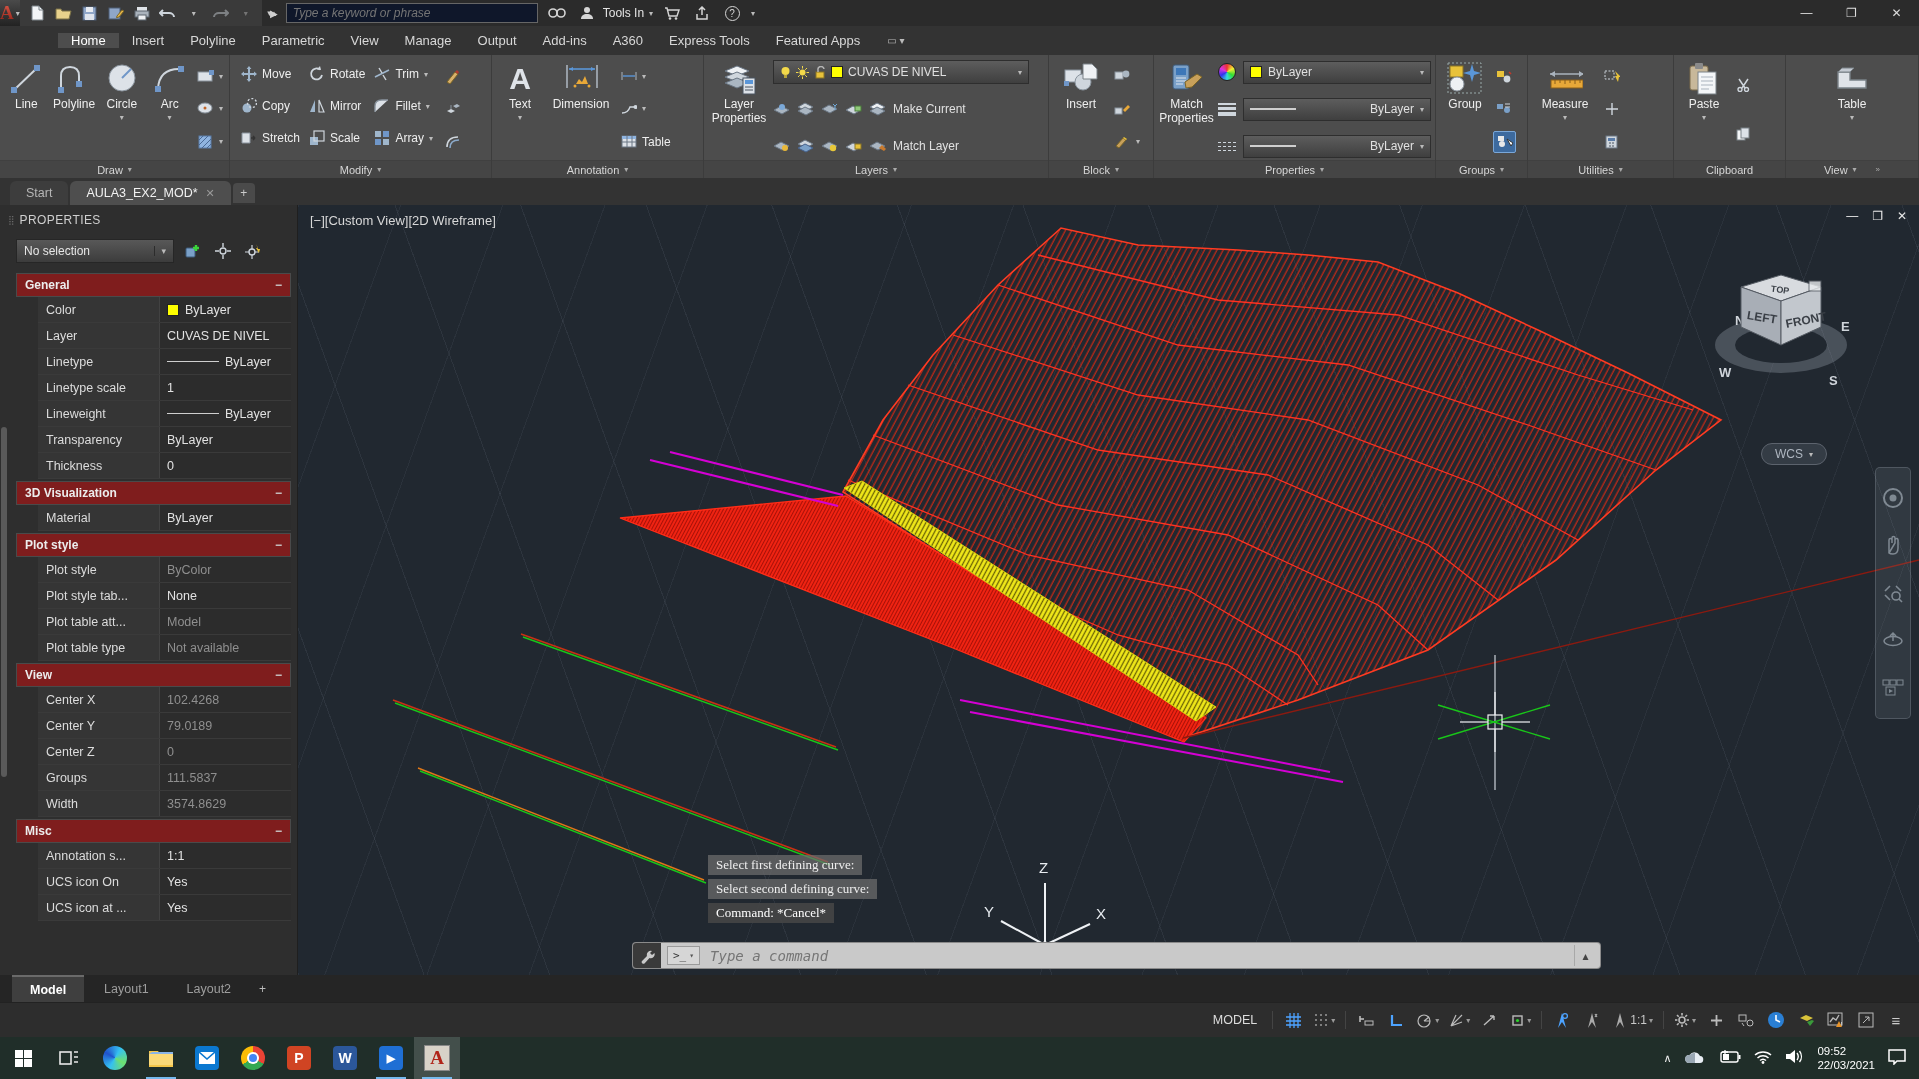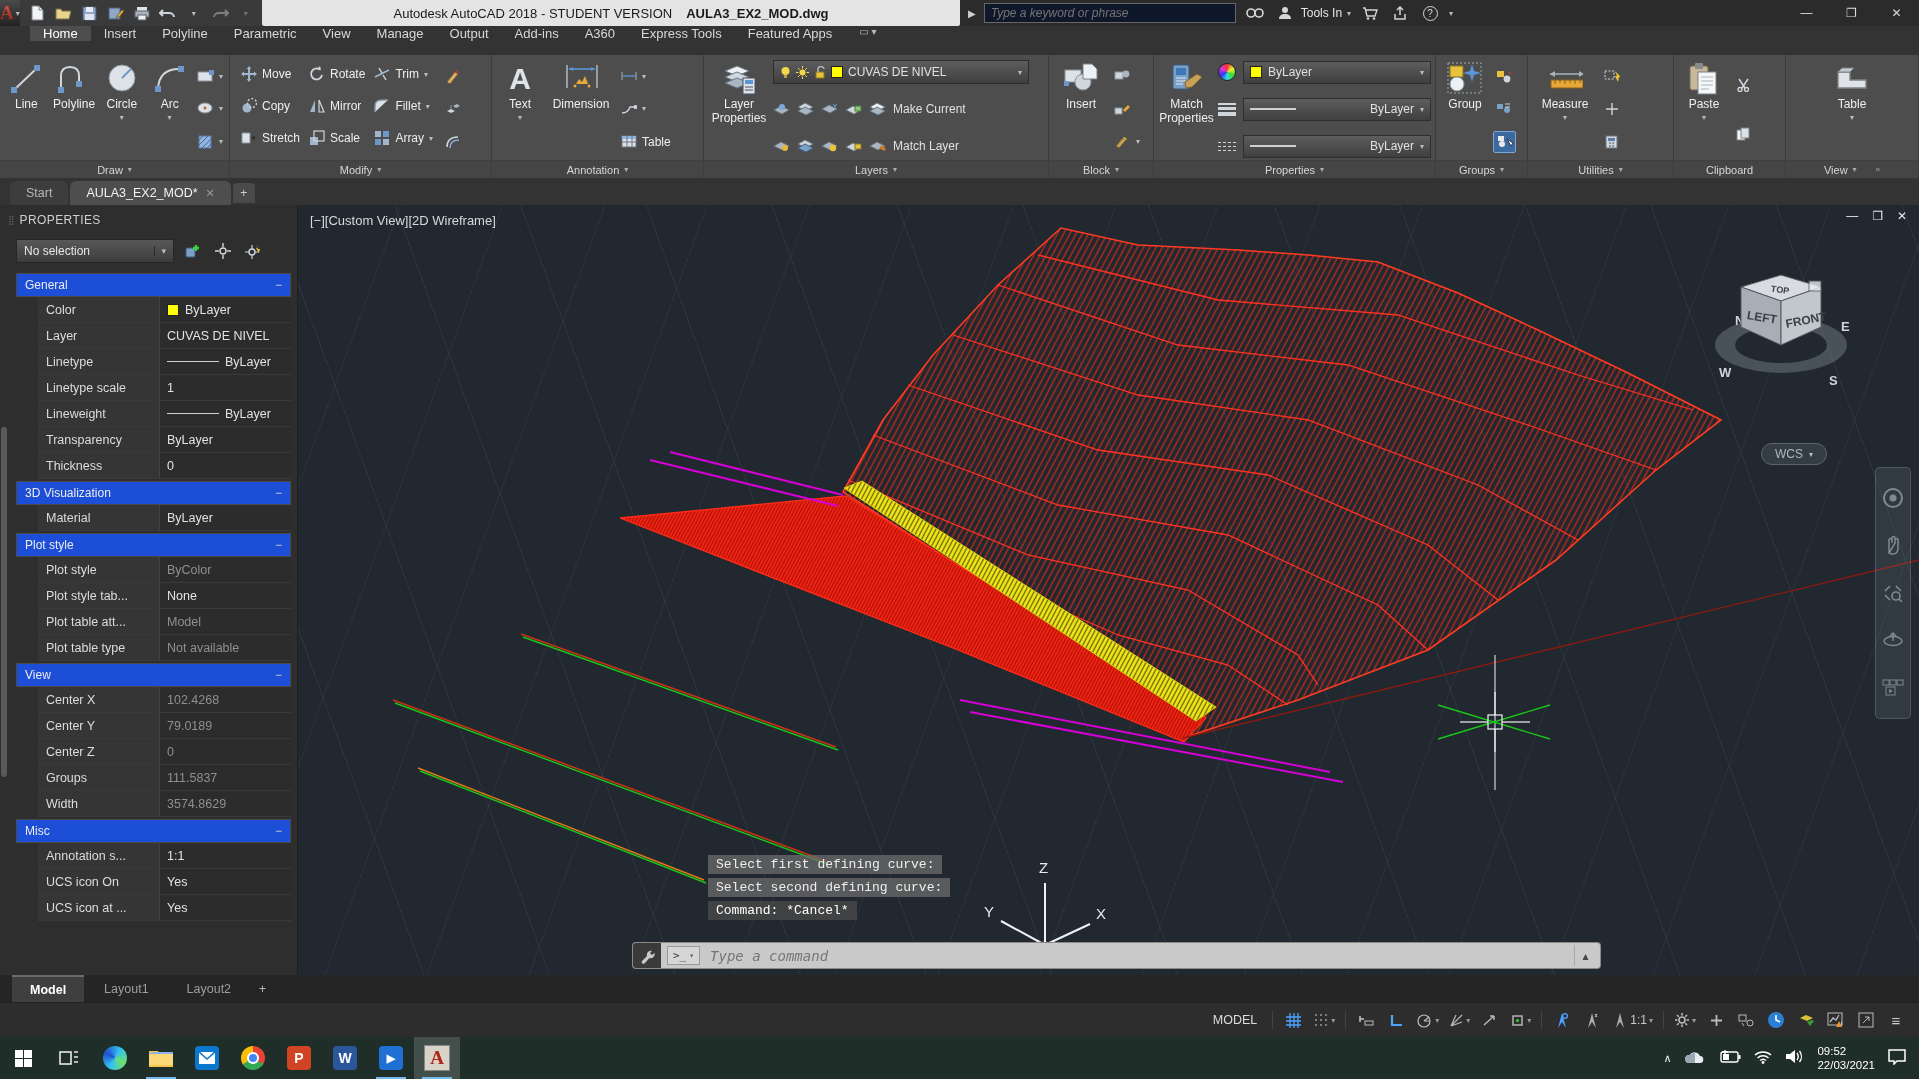--- a/index.html
+++ b/index.html
@@ -17,21 +17,21 @@
 .tb-mid{width:698px;background:#e4e4e4;color:#1a1a1a;display:flex;align-items:center;justify-content:center;gap:14px;font-size:13px;border-radius:0 0 2px 2px}
 .tb-right{flex:1;display:flex;align-items:center;gap:8px;padding:0 0 0 8px}
 .tb-chevron{color:#cfcfcf;font-size:10px}
 .searchbox{display:flex;align-items:center;background:#0f172a;height:20px;width:252px;padding:0 6px;border:1px solid #666}
 .searchbox input{flex:1;background:transparent;border:0;outline:0;color:#c9c9c9;font-style:italic;font-size:12px;font-family:"Liberation Sans",sans-serif}
 .tbicon{display:flex;align-items:center;justify-content:center;width:22px;height:22px;color:#d5d5d5}
 .signin{display:flex;align-items:center;gap:5px;color:#e4e4e4}
 .winbtns{display:flex;margin-left:auto}
 .winbtn{width:45px;height:26px;display:flex;align-items:center;justify-content:center;color:#ddd;font-size:12px}
 
-.ribbontabs{height:29px;background:#333;display:flex;align-items:flex-start;padding-left:30px;font-size:13px}
+.ribbontabs{height:29px;background:#333;display:flex;align-items:center;padding-left:58px;font-size:13px}
 .rtab{display:flex;align-items:center;padding:0 13px;color:#d8d8d8;cursor:pointer}
 .rtab.active{background:#4d4d4d;color:#fff}
 .ribbon-collapse{display:flex;align-items:center;gap:4px;margin-left:14px;color:#bbb;font-size:10px}
 
 .panels{height:123px;background:#4d4d4d;display:flex}
 .panel{display:flex;flex-direction:column;border-right:1px solid #3c3c3c}
 .panel-body{flex:1;display:flex;align-items:stretch;padding:3px 4px 0 4px;gap:3px}
 .panel-label{height:18px;background:#454545;display:flex;align-items:center;justify-content:center;gap:5px;font-size:11px;color:#d6d6d6;border-top:1px solid #404040}
 .panel-label .dn{font-size:8px;color:#aaa}
 .bigbtn{width:56px;display:flex;flex-direction:column;align-items:center;justify-content:flex-start;gap:1px;color:#eee;font-size:12px;cursor:pointer;text-align:center;line-height:1.15;padding-top:3px}
@@ -65,41 +65,41 @@
 .main{display:flex;height:770px}
 
 .palette{width:298px;background:#2e2e2e;border-right:1px solid #1f1f1f;position:relative;overflow:hidden;padding:4px 4px 0 8px}
 .pal-head{display:flex;align-items:center;height:22px;color:#cfcfcf;font-size:12px;letter-spacing:.4px;gap:6px}
 .grip{color:#6a6a6a;font-size:9px;letter-spacing:-1px}
 .pal-combo-row{display:flex;align-items:center;gap:8px;margin:8px 2px 10px 8px}
 .pal-combo{flex:0 0 158px;display:flex;align-items:center;background:linear-gradient(#585858,#3c3c3c);border:1px solid #262626;height:24px;padding:0 7px;color:#e6e6e6;cursor:pointer}
 .pal-combo .fill{flex:1}
 .pal-combo .dd{border-left:1px solid #2c2c2c;padding-left:6px;margin-left:6px;font-size:9px;color:#bbb}
 .picon{width:22px;height:22px;display:flex;align-items:center;justify-content:center;color:#cfe0ee;cursor:pointer;font-size:14px}
-.phead{display:flex;align-items:center;height:24px;background:#1d4ed8;border:1px solid #4a4a4a;margin:2px 2px 0 8px;padding:0 8px;font-weight:normal;color:#ececec}
+.phead{display:flex;align-items:center;height:24px;background:#7f1d1d;border:1px solid #4a4a4a;margin:2px 2px 0 8px;padding:0 8px;font-weight:bold;color:#ececec}
 .phead .min{margin-left:auto;color:#ccc;cursor:pointer}
 .prow{display:flex;height:26px;margin:0 2px 0 30px;border-bottom:1px solid #3a3a3a;font-size:12.5px}
 .pl{flex:0 0 122px;display:flex;align-items:center;background:#353535;padding-left:8px;color:#dcdcdc;border-right:1px solid #424242}
 .pv{flex:1;display:flex;align-items:center;background:#2c2c2c;padding-left:7px;color:#e2e2e2;gap:6px;cursor:pointer}
 .pv.muted{color:#8f8f8f;cursor:default}
 .pvline{display:inline-block;width:52px;border-top:1.6px solid #cfcfcf}
 .pal-scroll{position:absolute;left:1px;top:222px;width:6px;height:350px;background:#5a5a5a;border-radius:3px}
 
 .canvas{position:relative;flex:1;background:#212830;overflow:hidden;cursor:crosshair;
  background-image:
   repeating-linear-gradient(70deg,rgba(150,160,180,.10) 0 1px,transparent 1px 118px),
   repeating-linear-gradient(110deg,rgba(150,160,180,.08) 0 1px,transparent 1px 96px)}
 .vplabel{position:absolute;left:12px;top:8px;color:#d8d8d8;font-size:13px}
 .dwgbtns{position:absolute;right:12px;top:4px;display:flex;gap:14px;color:#e8e8e8;font-size:12px}
 .dwgbtns span{cursor:pointer}
 .viewcube{position:absolute;right:60px;top:28px;width:150px;height:215px}
 .wcs{position:absolute;right:92px;top:238px;width:66px;height:22px;border:1px solid #5c636d;border-radius:11px;background:rgba(90,98,110,.35);display:flex;align-items:center;justify-content:center;gap:6px;color:#aeb6c0;font-size:12px;cursor:pointer}
 .navbar{position:absolute;right:8px;top:262px;width:36px;height:252px;background:rgba(150,160,170,.14);border:1px solid rgba(170,180,190,.25);border-radius:5px;display:flex;flex-direction:column;align-items:center;justify-content:space-around;padding:6px 0}
 .navbar .nbtn{width:24px;height:24px;display:flex;align-items:center;justify-content:center;opacity:.75;cursor:pointer}
-.cmdchips{position:absolute;left:410px;top:650px;display:flex;flex-direction:column;gap:4px;font-family:Liberation Mono, monospace;font-size:13px}
+.cmdchips{position:absolute;left:410px;top:650px;display:flex;flex-direction:column;gap:4px;font-family:Liberation Serif, serif;font-size:13px}
 .chip{background:rgba(110,110,110,.72);color:#eee;padding:2px 8px;width:max-content}
 .chip.cmd{background:rgba(70,70,70,.85);color:#fff}
 .cmdbar{position:absolute;left:335px;top:738px;width:967px;height:25px;background:#c9c9c9;border-radius:3px;display:flex;align-items:center;box-shadow:0 0 0 1px #8a8a8a}
 .cmdtool{width:28px;height:25px;background:#3a3a3a;border-radius:3px 0 0 3px;display:flex;align-items:center;justify-content:center}
 .cmdprompt{display:flex;align-items:center;gap:3px;background:#d6d6d6;border:1px solid #9a9a9a;height:19px;margin-left:6px;padding:0 5px;font-family:"DejaVu Sans Mono",monospace;font-size:11px;color:#333}
 .cmdbar input{flex:1;border:0;outline:0;background:transparent;margin-left:10px;font-family:"DejaVu Sans Mono",monospace;font-style:italic;font-size:14px;color:#5e5e5e}
 .cmdup{width:22px;height:21px;margin-right:4px;display:flex;align-items:center;justify-content:center;color:#444;border-left:1px solid #a8a8a8;cursor:pointer}
 
 .layouttabs{height:27px;background:#252525;display:flex;align-items:center;padding-left:12px;gap:2px}
 .ltab{height:27px;display:flex;align-items:center;padding:0 18px;color:#9e9e9e;cursor:pointer;font-size:12.5px}
@@ -185,24 +185,20 @@
               <path d="M16.5 7 H8 a5 4 0 0 0-5 4" fill="none" stroke="#cfd6dd" stroke-width="2"></path>
             </svg>
           </span>
         <span class="qbtn" style="opacity:.45">
             <span class="dn">▾</span>
           </span>
         <span class="qbtn">
             <span style="font-size:9px;color:#ccc">▾▴</span>
           </span>
       </div>
-    </div>
-    <div class="tb-mid">
-      <span>Autodesk AutoCAD 2018 - STUDENT VERSION</span>
-      <span style="font-weight:bold">AULA3_EX2_MOD.dwg</span>
     </div>
     <div class="tb-right">
       <span class="tb-chevron">▶</span>
       <div class="searchbox">
         <input placeholder="Type a keyword or phrase" style="">
       </div>
       <span class="tbicon">
           <svg width="18" height="13">
             <circle cx="5" cy="6" r="4" fill="none" stroke="#d5d5d5" stroke-width="1.6"></circle>
             <circle cx="13" cy="6" r="4" fill="none" stroke="#d5d5d5" stroke-width="1.6"></circle>

